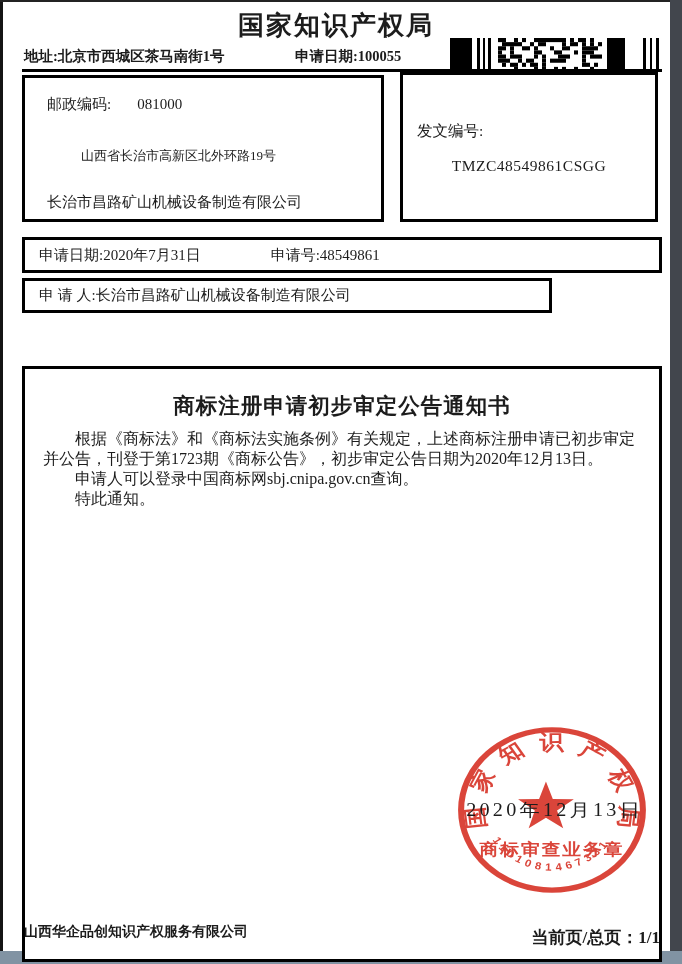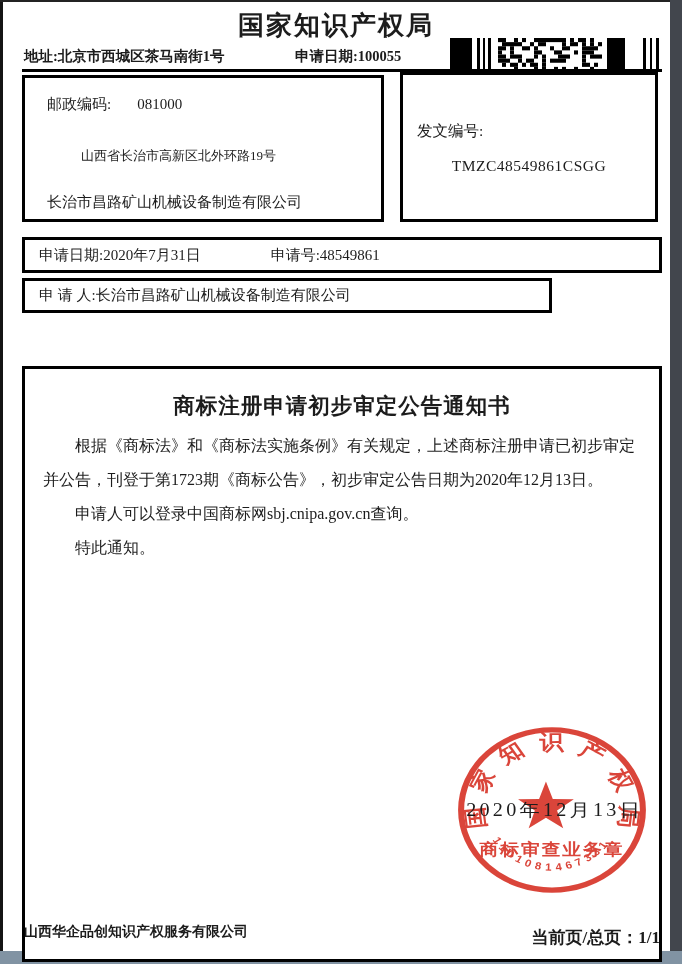--- a/index.html
+++ b/index.html
@@ -35,21 +35,21 @@
 
   .docnum-label{left:14px;top:30px;font-size:15.5px;margin-top:16px;}
   .docnum-value{left:0;top:82px;width:100%;text-align:center;font-size:15.5px;letter-spacing:0.5px;}
 
   .rowline{display:flex;align-items:center;height:100%;font-size:15px;}
   .rowline .lbl{margin-left:14px;}
   .rowline .val{text-align:right;}
   .rowline .lbl2{margin-left:70px;}
 
   .notice-title{left:0;top:22px;width:100%;text-align:center;font-size:21.5px;font-weight:700;letter-spacing:1px;}
-  .notice-body{left:18px;top:60px;width:606px;font-size:16px;line-height:34px;}
+  .notice-body{left:18px;top:60px;width:606px;font-size:16px;line-height:20px;}
   .notice-body p{margin:0;text-indent:2em;}
 
   .seal{left:426px;top:352px;width:202px;height:178px;}
   .footer-agency{left:24px;top:923px;font-size:14px;font-weight:700;}
   .footer-page{right:22px;top:926px;font-size:17px;font-weight:700;}
 </style>
 </head>
 <body>
 
 <div class="abs edge-left"></div>

